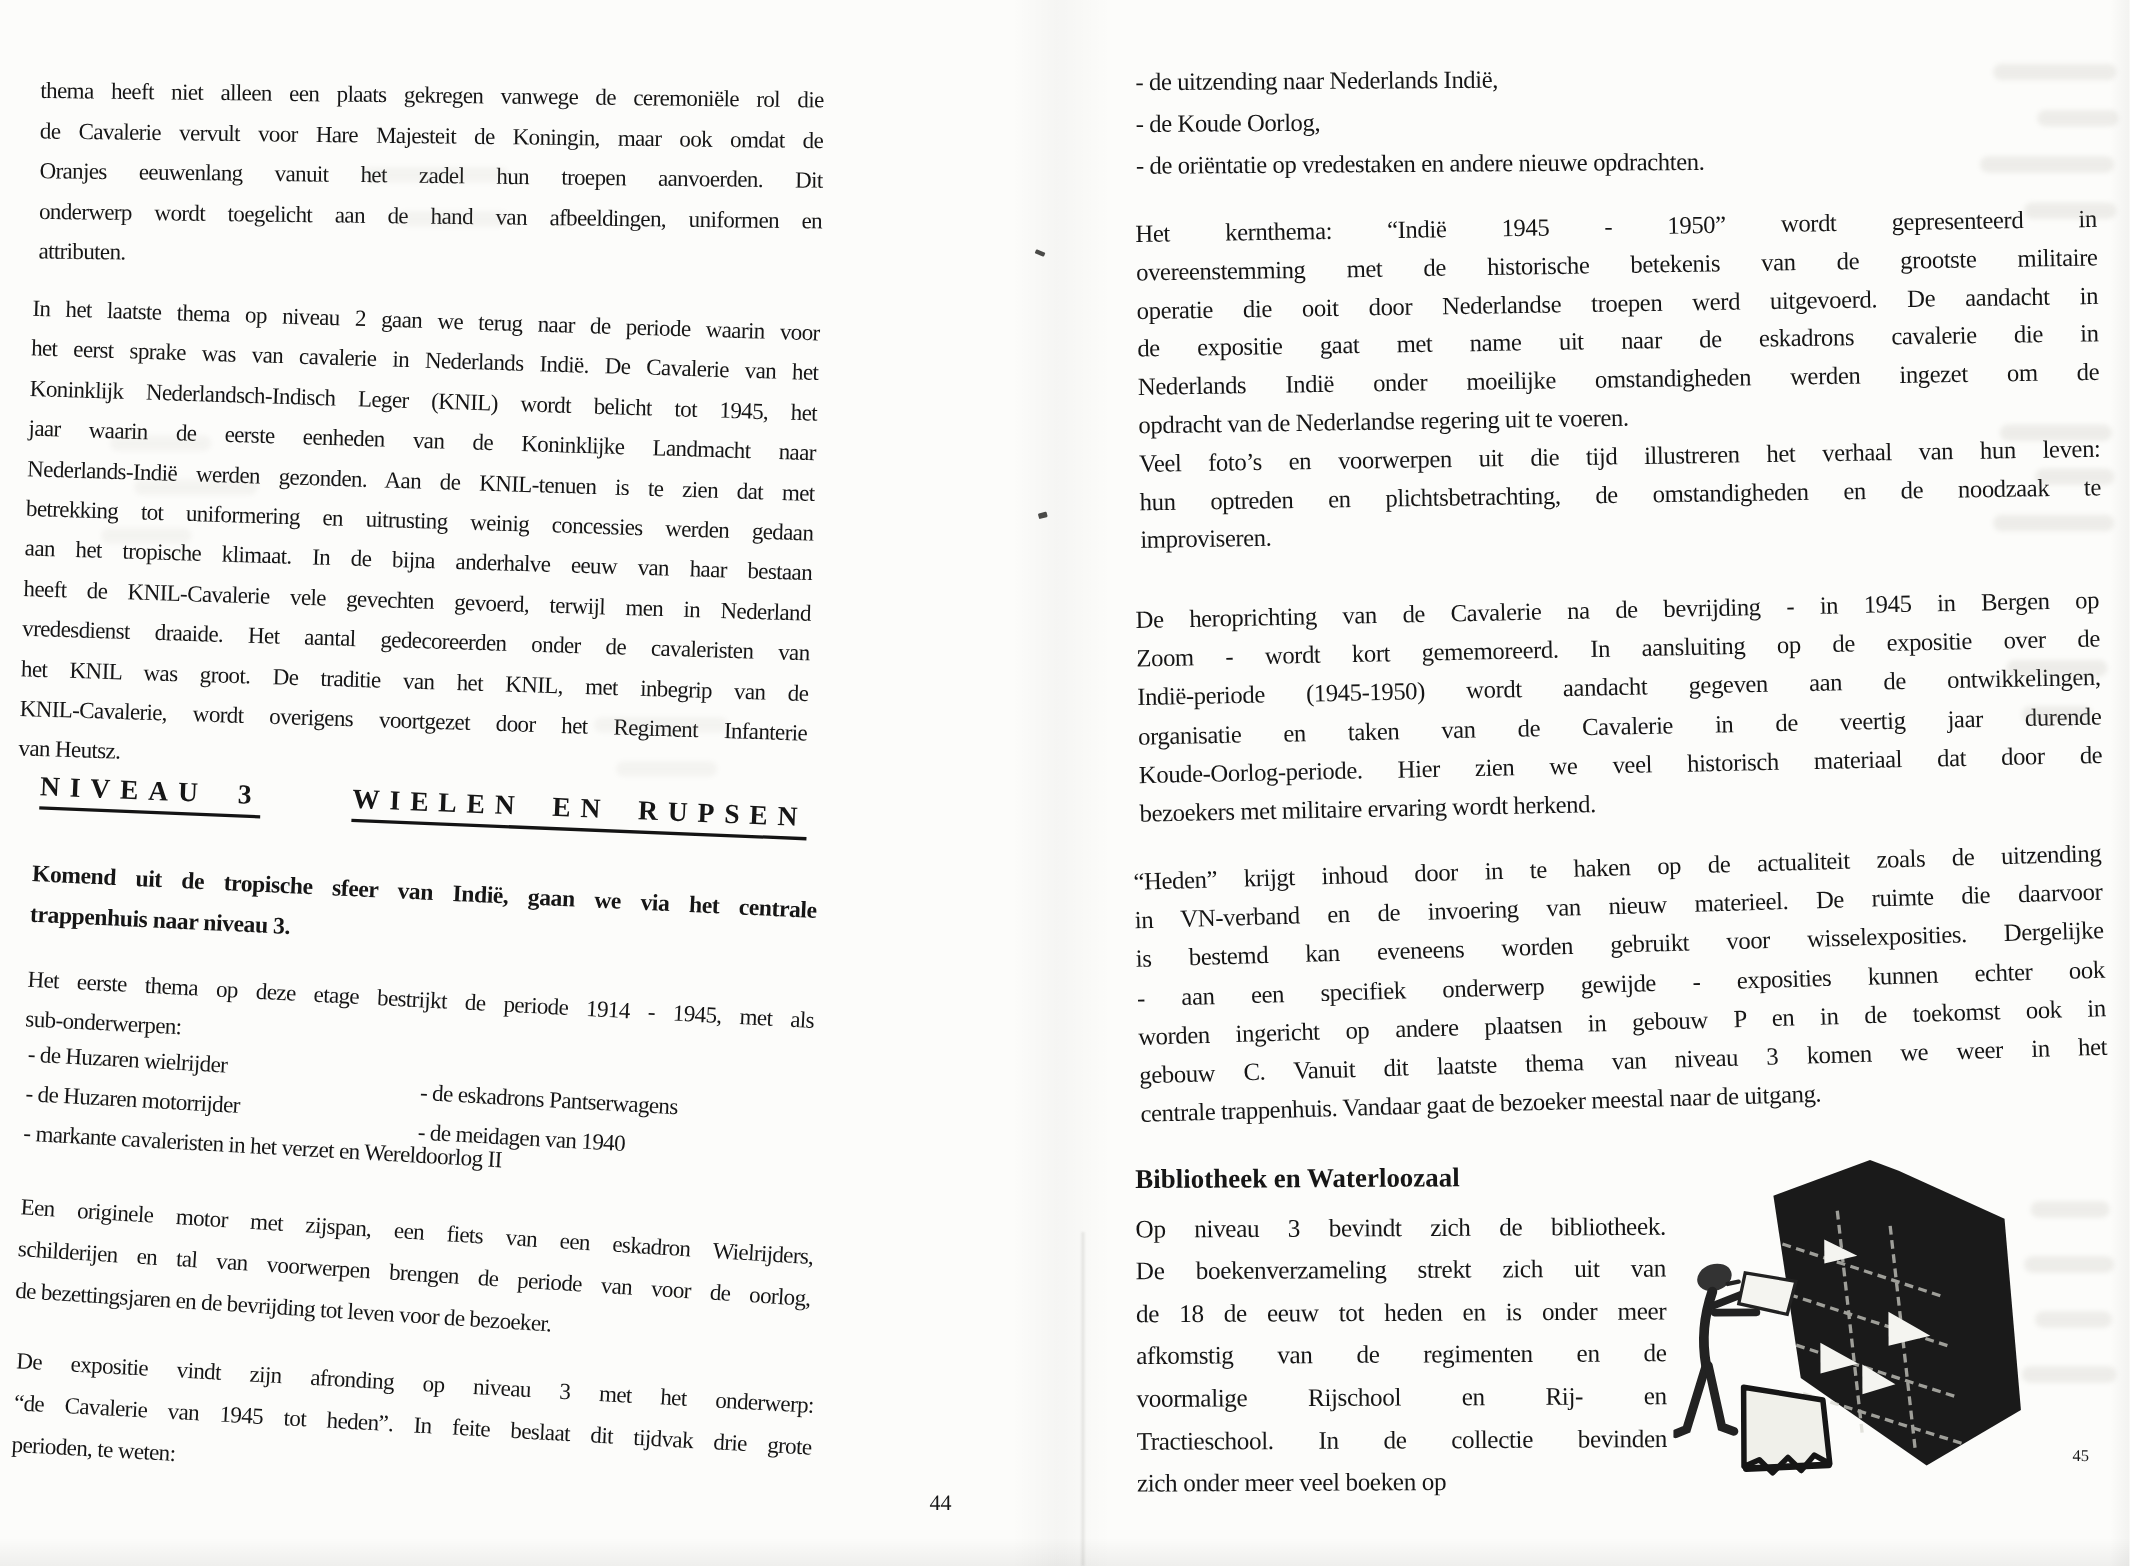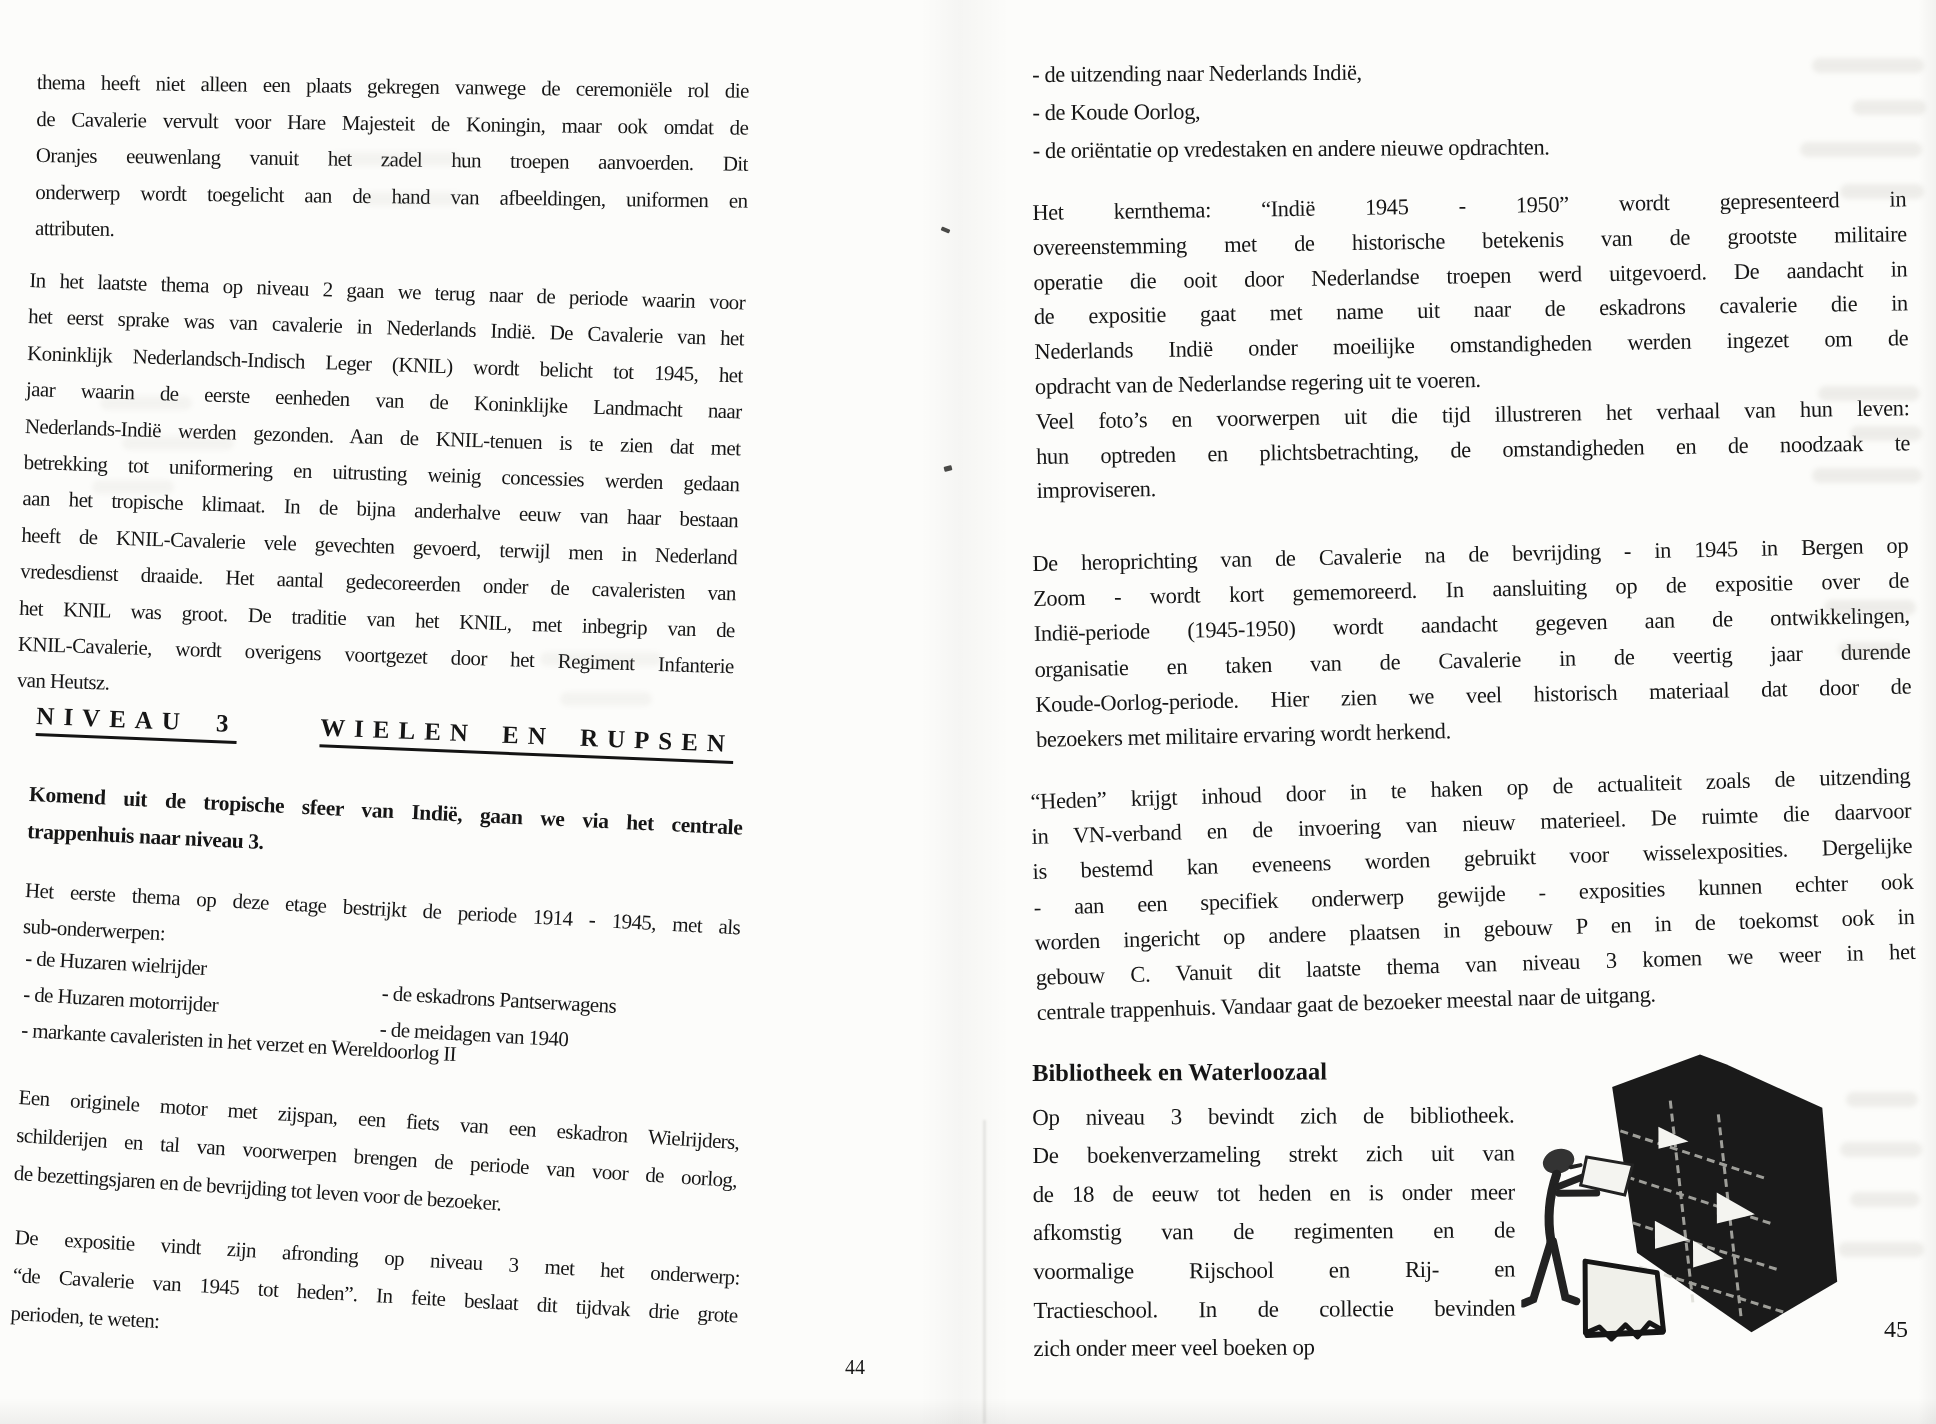--- a/index.html
+++ b/index.html
@@ -31,21 +31,21 @@
   #lpage-num{left:845px;top:1356px;font-size:20px;text-align:right;}
 
   
   #rbullets{left:1032px;top:56px;width:880px;font-size:22.5px;letter-spacing:-0.4px;line-height:38px;transform:rotate(-0.4deg);}
   #rp1{left:1032px;top:196px;width:874px;font-size:22.5px;letter-spacing:-0.4px;line-height:34.8px;transform:rotate(-0.9deg);}
   #rp2{left:1032px;top:546px;width:876px;font-size:22.5px;letter-spacing:-0.4px;line-height:35.2px;transform:rotate(-1.2deg);}
   #rp3{left:1030px;top:784px;width:880px;font-size:22.5px;letter-spacing:-0.4px;line-height:35.2px;transform:rotate(-1.7deg);}
   #rlibrary{left:1032px;top:1054px;width:888px;font-size:23px;letter-spacing:-0.4px;line-height:38.6px;transform:rotate(-0.3deg);}
   #rlibrary .lib-heading{font-weight:bold;font-size:24.5px;letter-spacing:0;margin-bottom:6px;}
   #illu-box{float:right;width:400px;height:312px;margin-left:6px;margin-top:-6px;}
-  #rpage-num{left:1884px;top:1316px;font-size:24px;}
+  #rpage-num{left:1884px;top:1316px;font-size:15px;}
 
   
   .ghost{position:absolute;background:#8f8a7d;border-radius:8px;filter:blur(2.5px);}
   .ghost.r{opacity:0.13;}
   .ghost.l{opacity:0.07;}
   .speck{position:absolute;background:#4a4a48;border-radius:1px;}
   #gutter-shade{position:absolute;left:920px;top:0;width:90px;height:1424px;
     background:linear-gradient(to right,rgba(0,0,0,0),rgba(0,0,0,0.028) 45%,rgba(0,0,0,0));}
   #gutter-crease{position:absolute;left:983px;top:1120px;width:3px;height:304px;background:rgba(90,90,85,0.12);filter:blur(1px);}
   #bottom-shade{position:absolute;left:0;bottom:0;width:1936px;height:26px;

